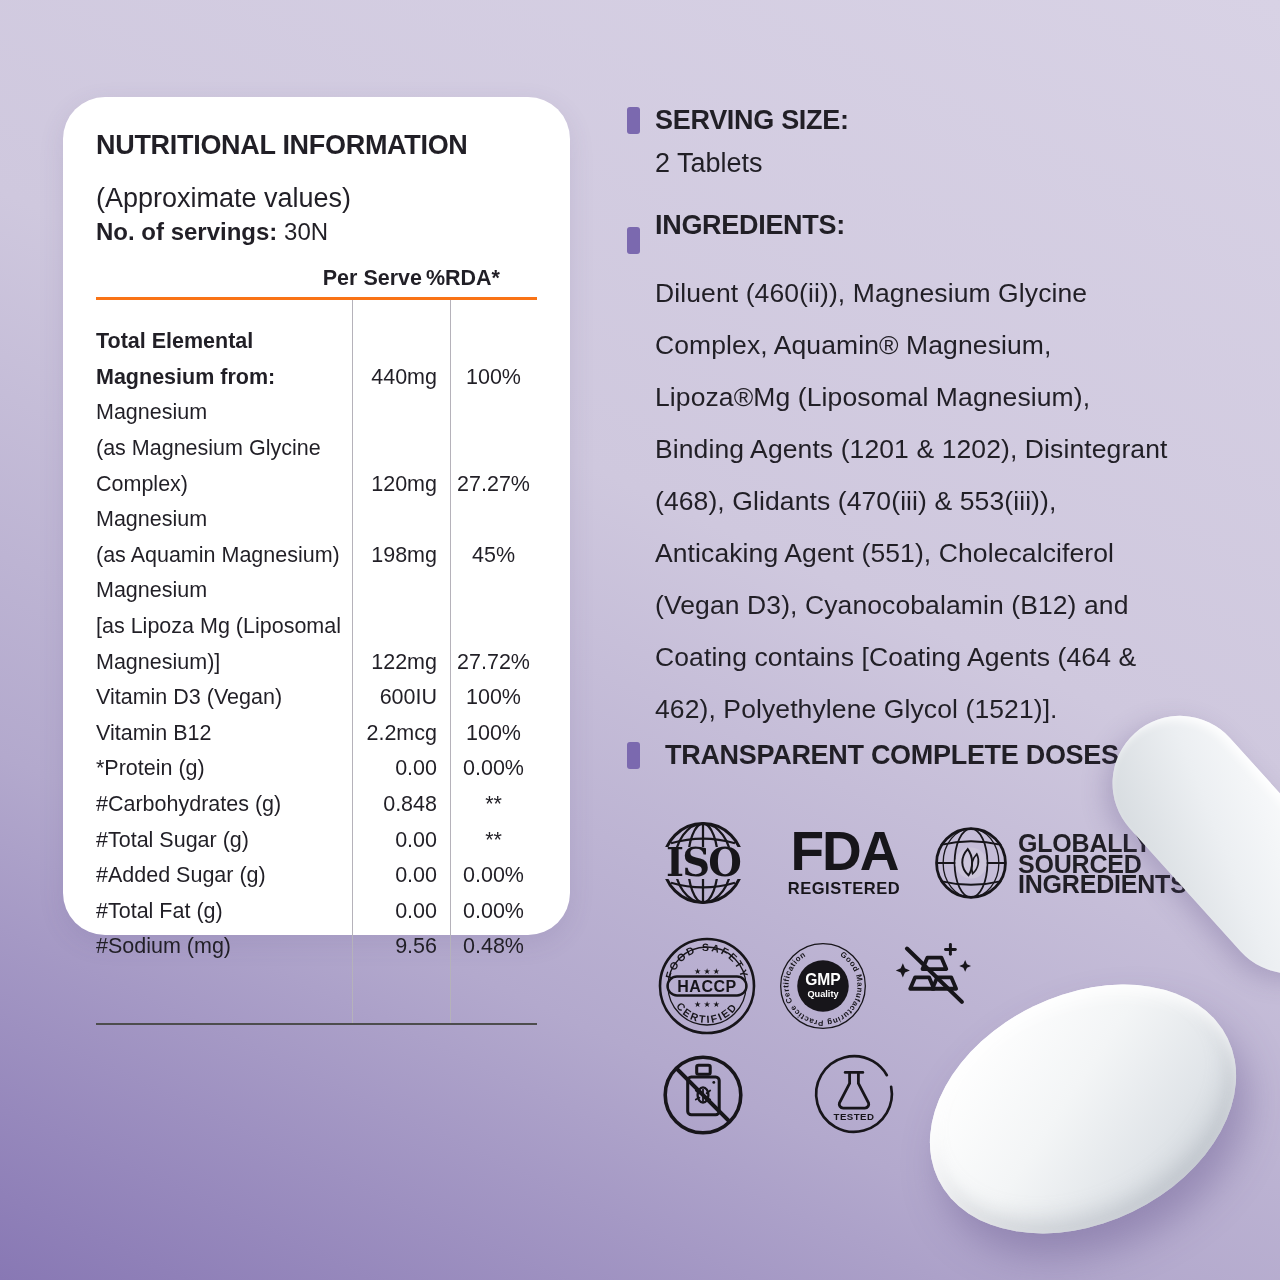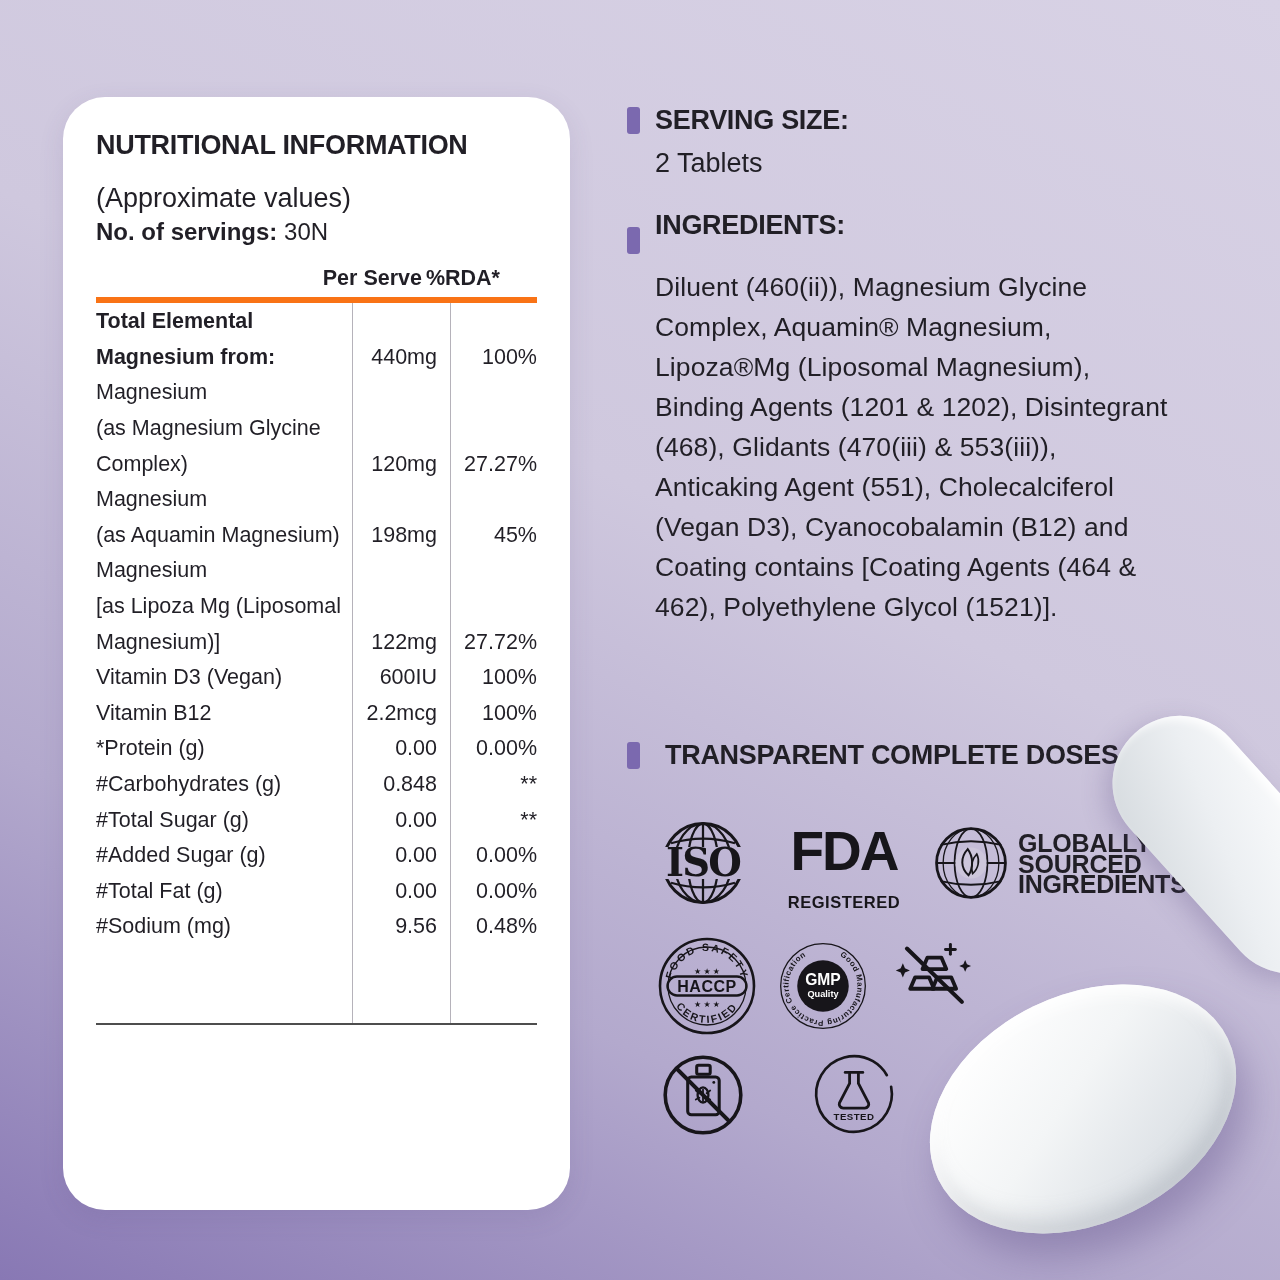--- a/index.html
+++ b/index.html
@@ -3,56 +3,56 @@
 <meta charset="utf-8">
 <style>
   html,body{margin:0;padding:0;}
   .stage{
     position:relative;width:1280px;height:1280px;overflow:hidden;
     background:linear-gradient(205deg,#d8d2e5 0%,#cfc8de 42%,#b3a9cd 72%,#8878b4 100%);
     font-family:"Liberation Sans","DejaVu Sans",sans-serif;color:#211f26;
   }
   
   .card{
-    position:absolute;left:63px;top:97px;width:507px;height:1113px;
+    position:absolute;left:63px;top:97px;width:507px;height:838px;
     background:#ffffff;border-radius:42px;box-sizing:border-box;
     padding:32px 33px 0 33px;box-shadow:0 8px 26px rgba(80,65,120,.12);
   }
   .card h1{margin:0;font-size:27px;line-height:33px;font-weight:800;letter-spacing:-.3px;}
   .approx{font-size:27px;line-height:24px;margin-top:24px;}
   .kvline{font-size:24px;line-height:30px;margin-top:7px;}
   .kvline .b{font-weight:700;}
   .cols-header{position:relative;height:50px;}
   .cols-header span{position:absolute;bottom:6px;font-weight:700;font-size:21.5px;}
   .cols-header .per-serve{right:115px;}
   .cols-header .rda{right:37px;}
   .table{
-    position:relative;border-top:6px solid #f97316;border-bottom:2px solid #4d4d4d;
-    height:728px;box-sizing:border-box;padding-top:1px;
+    position:relative;border-top:3px solid #f97316;border-bottom:2px solid #4d4d4d;
+    height:728px;box-sizing:border-box;padding-top:24px;
   }
   .vline{position:absolute;top:0;bottom:0;width:1px;background:#b5b2ba;}
   .v1{left:256px;} .v2{left:354px;}
   .trow{display:flex;height:35.6px;align-items:center;font-size:21.5px;}
   .trow .tlabel{flex:0 0 256px;box-sizing:border-box;padding-right:6px;white-space:nowrap;}
   .trow .tserve{flex:0 0 98px;box-sizing:border-box;text-align:right;padding-right:13px;}
-  .trow .trda{flex:0 0 87px;text-align:right;}
+  .trow .trda{flex:0 0 87px;text-align:center;}
   .trow.bold .tlabel{font-weight:700;}
   .foot{margin-top:14px;width:447px;}
   .foot p{margin:0;font-size:17px;line-height:23.5px;color:#2a282e;}
   
   .accent{position:absolute;width:13px;height:27px;border-radius:3px;background:#7b69af;}
   .rhead{position:absolute;font-size:27px;font-weight:800;letter-spacing:-.3px;}
   .rtext{position:absolute;font-size:27px;}
-  .ingredients{position:absolute;left:655px;top:267px;width:527px;font-size:26.5px;line-height:40px;letter-spacing:.1px;}
+  .ingredients{position:absolute;left:655px;top:267px;width:527px;font-size:26.5px;line-height:52px;letter-spacing:.1px;}
   
   .badge{position:absolute;}
   .badge svg{display:block;}
   .fda-badge{text-align:center;color:#17151a;}
   .fda-big{font-size:55px;font-weight:800;line-height:52px;letter-spacing:-2px;}
-  .fda-sub{font-size:16.5px;font-weight:700;letter-spacing:.5px;margin-top:16px;}
+  .fda-sub{font-size:16.5px;font-weight:700;letter-spacing:.5px;margin-top:2px;}
   .gs-text{position:absolute;left:1018px;top:833px;font-size:25px;font-weight:800;line-height:20.5px;letter-spacing:-.2px;}
   
   .tablet-big{
     position:absolute;left:922px;top:995px;width:322px;height:228px;border-radius:50%;
     transform:rotate(-26deg);
     background:linear-gradient(150deg,#ffffff 12%,#f3f5f6 45%,#e1e5e9 72%,#ccd2d8 96%);
     box-shadow:0 26px 38px rgba(84,66,125,.35), inset 0 10px 16px rgba(255,255,255,.95),
                inset 0 -14px 22px rgba(150,156,166,.35);
   }
   .tablet-side{

